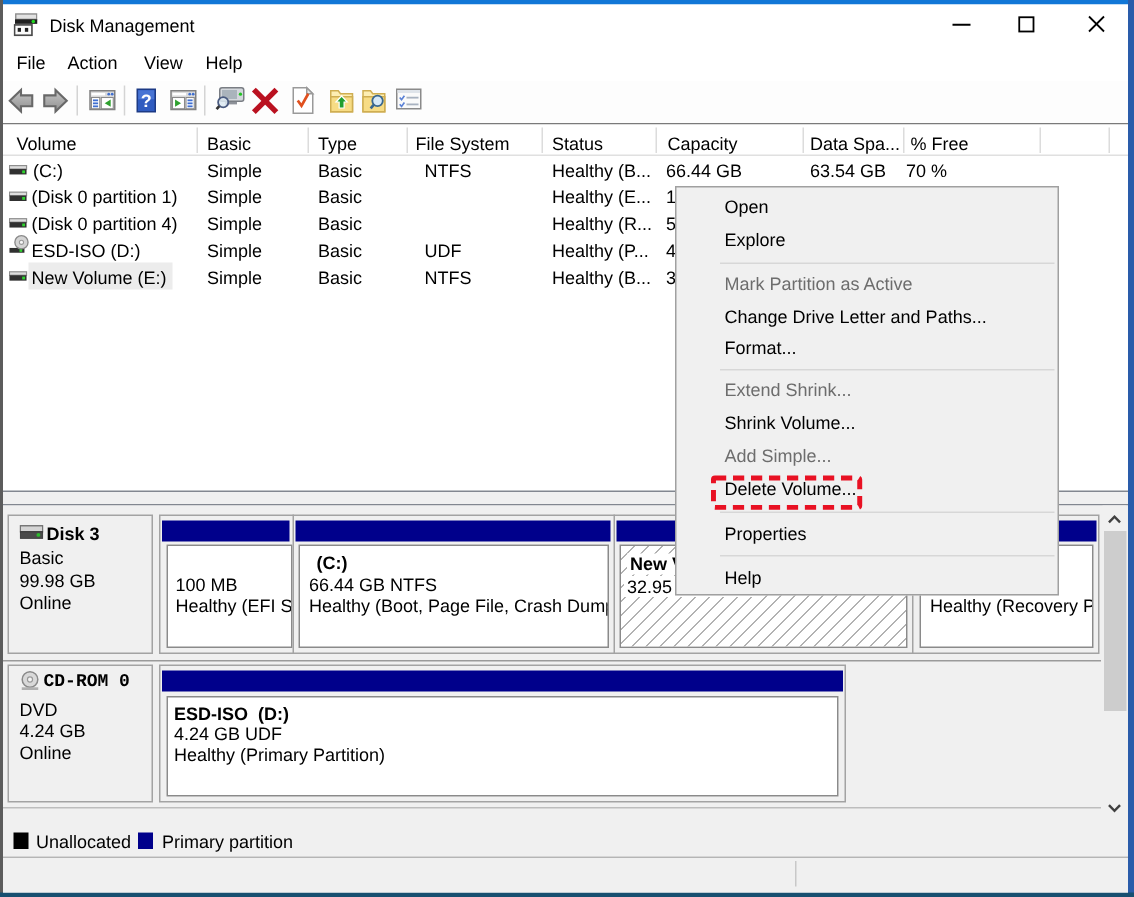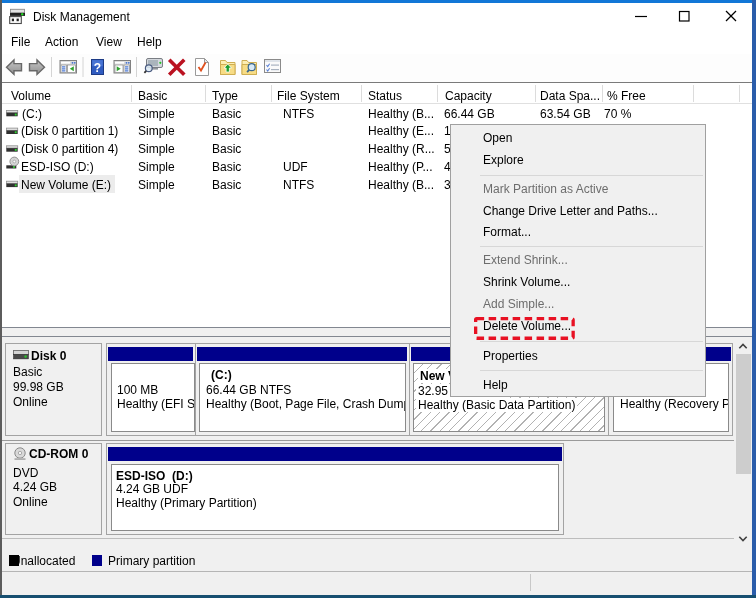--- a/index.html
+++ b/index.html
@@ -223,21 +223,21 @@
 
   <div class="abs" style="left:2px;top:337px;width:750px;height:234px;background:#f0f0f0;"></div>
   <div id="bottompane">
 
     <div class="abs" style="left:5px;top:343px;width:97px;height:93px;background:#f0f0f0;border:1px solid #a3a3a3;box-sizing:border-box;"></div>
     <svg class="abs" style="left:13px;top:350px;" width="16" height="10" viewBox="0 0 16 10">
       <rect x="0.5" y="0.5" width="15" height="4" fill="#d4d4d4" stroke="#6e6e6e" stroke-width="0.9"></rect>
       <rect x="0.5" y="4.5" width="15" height="4.4" fill="#4a4a4a" stroke="#2a2a2a" stroke-width="0.5"></rect>
       <circle cx="12.6" cy="6.6" r="1.3" fill="#2dbc2d"></circle>
     </svg>
-    <div class="t b" style="left:31px;top:350px;">Disk 0</div>
+    <div class="t b" style="left:31px;top:350px;">Disk 3</div>
     <div class="t" style="left:13px;top:366px;">Basic</div>
     <div class="t" style="left:13px;top:381px;">99.98 GB</div>
     <div class="t" style="left:13px;top:396px;">Online</div>
 
     <div class="abs" style="left:106px;top:343px;width:627px;height:93px;background:#f0f0f0;border:1px solid #a3a3a3;box-sizing:border-box;"></div>
 
     <div class="abs" style="left:195px;top:343px;width:1px;height:93px;background:#a3a3a3;"></div>
     <div class="abs" style="left:409px;top:343px;width:1px;height:93px;background:#a3a3a3;"></div>
     <div class="abs" style="left:608px;top:343px;width:1px;height:93px;background:#a3a3a3;"></div>
 
@@ -252,36 +252,35 @@
     </div>
     <div class="abs" style="left:199px;top:363px;width:207px;height:69px;background:#fff;border:1px solid #8a8a8a;box-sizing:border-box;overflow:hidden;">
       <div class="t b" style="left:11px;top:5px;">(C:)</div>
       <div class="t" style="left:6px;top:19.5px;">66.44 GB NTFS</div>
       <div class="t" style="left:6px;top:34px;">Healthy (Boot, Page File, Crash Dump, Primary Partition)</div>
     </div>
     <div class="abs" id="hatchbox" style="left:413px;top:363px;width:192px;height:69px;background:#fff;border:1px solid #8a8a8a;box-sizing:border-box;overflow:hidden;">
       <div class="abs" style="left:0;top:0;right:0;bottom:0;background:repeating-linear-gradient(135deg,#ffffff 0px,#ffffff 5.7px,#b2b2b2 5.7px,#b2b2b2 6.6px);"></div>
       <div class="t b" style="left:4px;top:5px;background:#fff;padding:1px 2px;">New Volume (E:)</div>
       <div class="t" style="left:2px;top:19.5px;background:#fff;padding:1px 2px;">32.95 GB NTFS</div>
-      <div class="t" style="left:2px;top:34px;background:#fff;padding:1px 2px;">Healthy (Basic Data Partition)</div>
     </div>
     <div class="abs" style="left:613px;top:363px;width:116px;height:69px;background:#fff;border:1px solid #8a8a8a;box-sizing:border-box;overflow:hidden;">
       <div class="t" style="left:6px;top:19.5px;">523 MB</div>
       <div class="t" style="left:6px;top:34px;">Healthy (Recovery Partition)</div>
     </div>
 
     <div class="abs" style="left:2px;top:440px;width:732px;height:1px;background:#9a9a9a;"></div>
 
     <div class="abs" style="left:5px;top:443px;width:97px;height:92px;background:#f0f0f0;border:1px solid #a3a3a3;box-sizing:border-box;"></div>
     <svg class="abs" style="left:13px;top:447px;" width="15" height="14" viewBox="0 0 15 14">
       <circle cx="7" cy="6" r="5.2" fill="#d9d9d9" stroke="#8a8a8a" stroke-width="1"></circle>
       <circle cx="7" cy="6" r="1.7" fill="#f4f4f4" stroke="#9a9a9a" stroke-width="0.8"></circle>
       <rect x="1.5" y="11.2" width="11" height="1.8" fill="#b0b0b0"></rect>
     </svg>
-    <div class="t b" style="left:29px;top:448px;">CD-ROM 0</div>
+    <div class="t b" style="left:29px;top:448px;font-family:Liberation Mono, monospace;">CD-ROM 0</div>
     <div class="t" style="left:13px;top:466.5px;">DVD</div>
     <div class="t" style="left:13px;top:480.5px;">4.24 GB</div>
     <div class="t" style="left:13px;top:495.5px;">Online</div>
 
     <div class="abs" style="left:106px;top:443px;width:458px;height:92px;background:#f0f0f0;border:1px solid #a3a3a3;box-sizing:border-box;"></div>
     <div class="abs" style="left:108px;top:447px;width:454px;height:14px;background:#00008b;"></div>
     <div class="abs" style="left:111px;top:464px;width:448px;height:67px;background:#fff;border:1px solid #8a8a8a;box-sizing:border-box;overflow:hidden;">
       <div class="t b" style="left:4px;top:4.5px;">ESD-ISO&nbsp;&nbsp;(D:)</div>
       <div class="t" style="left:4px;top:18px;">4.24 GB UDF</div>
       <div class="t" style="left:4px;top:31.5px;">Healthy (Primary Partition)</div>
@@ -290,21 +289,21 @@
 
     <div class="abs" style="left:735px;top:337px;width:16px;height:211px;background:#f0f0f0;"></div>
     <div class="abs" style="left:735.5px;top:354px;width:15px;height:120px;background:#cdcdcd;"></div>
     <svg class="abs" style="left:735px;top:337px;" width="16" height="211" viewBox="0 0 16 211">
       <path d="M4.3 11.2 L8 7.4 L11.7 11.2" fill="none" stroke="#404040" stroke-width="1.6"></path>
       <path d="M4.3 199.8 L8 203.6 L11.7 199.8" fill="none" stroke="#404040" stroke-width="1.6"></path>
     </svg>
   </div>
 
   <div class="abs" style="left:9px;top:555px;width:10px;height:11px;background:#000;"></div>
-  <div class="t" style="left:12px;top:555px;text-align:right;">Unallocated</div>
+  <div class="t" style="left:24px;top:555px;text-align:right;">Unallocated</div>
   <div class="abs" style="left:92px;top:555px;width:10px;height:11px;background:#00008b;"></div>
   <div class="t" style="left:108px;top:555px;">Primary partition</div>
   <div class="abs" style="left:2px;top:571px;width:750px;height:1px;background:#b5b5b5;"></div>
   <div class="abs" style="left:2px;top:572px;width:750px;height:23px;background:#f0f0f0;"></div>
   <div class="abs" style="left:530px;top:574px;width:1px;height:17px;background:#c8c8c8;"></div>
 
   <div id="menu">
     <div class="abs" style="left:450px;top:123.5px;width:256px;height:273px;background:#f0f0f0;border:1px solid #a0a0a0;box-sizing:border-box;"></div>
     <div class="t" style="left:483px;top:132px;">Open</div>
     <div class="t" style="left:483px;top:153.5px;">Explore</div>

